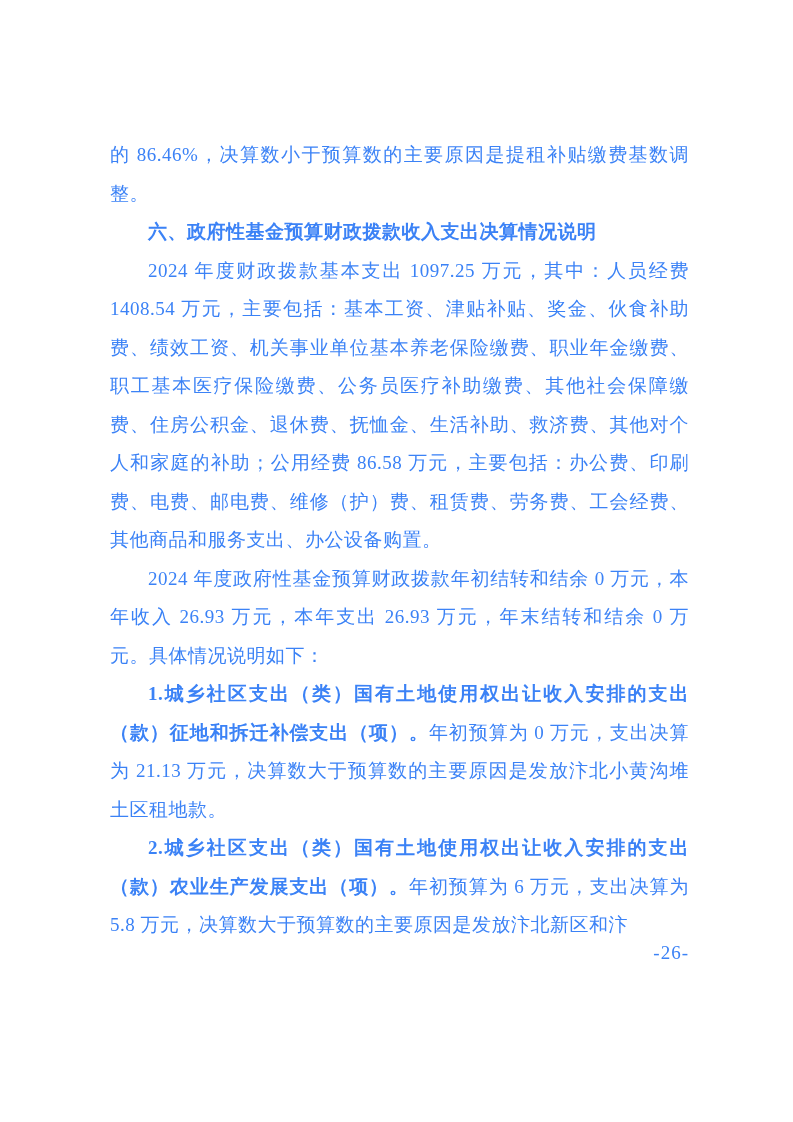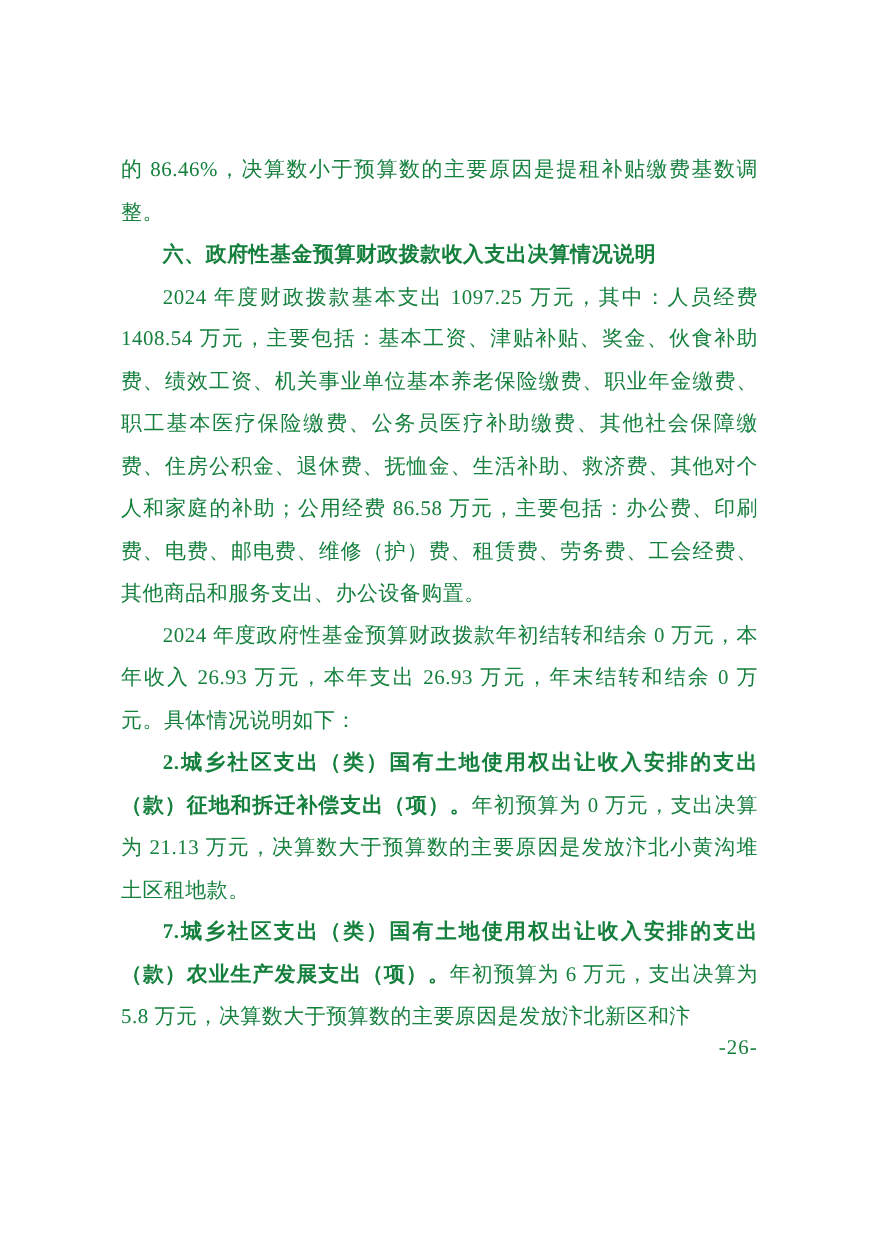--- a/index.html
+++ b/index.html
@@ -7,21 +7,21 @@
       padding: 0;
       background: #ffffff;
     }
     .page {
       position: relative;
       width: 793px;
       height: 1122px;
       background: #ffffff;
       overflow: hidden;
       font-family: "Liberation Serif", "DejaVu Serif", serif;
-      color: #15803d;
+      color: #3b82f6;
     }
     .content {
       position: absolute;
       left: 110px;
       right: 104px;
       top: 136px;
       font-size: 19px;
       line-height: 38.5px;
       text-align: justify;
       text-justify: inter-ideograph;
@@ -58,20 +58,20 @@
 
     <p class="no-indent">的 86.46%，决算数小于预算数的主要原因是提租补贴缴费基数调整。</p>
 
     <p class="heading">六、政府性基金预算财政拨款收入支出决算情况说明</p>
 
     <p>2024 年度财政拨款基本支出 1097.25 万元，其中：人员经费 1408.54 万元，主要包括：基本工资、津贴补贴、奖金、伙食补助费、绩效工资、机关事业单位基本养老保险缴费、职业年金缴费、职工基本医疗保险缴费、公务员医疗补助缴费、其他社会保障缴费、住房公积金、退休费、抚恤金、生活补助、救济费、其他对个人和家庭的补助；公用经费 86.58 万元，主要包括：办公费、印刷费、电费、邮电费、维修（护）费、租赁费、劳务费、工会经费、其他商品和服务支出、办公设备购置。</p>
 
 
     <p>2024 年度政府性基金预算财政拨款年初结转和结余 0 万元，本年收入 26.93 万元，本年支出 26.93 万元，年末结转和结余 0 万元。具体情况说明如下：</p>
 
-    <p><span class="bold-lead">2.城乡社区支出（类）国有土地使用权出让收入安排的支出（款）征地和拆迁补偿支出（项）。</span><span>年初预算为 0 万元，支出决算为 21.13 万元，决算数大于预算数的主要原因是发放汴北小黄沟堆土区租地款。</span></p>
+    <p><span class="bold-lead">1.城乡社区支出（类）国有土地使用权出让收入安排的支出（款）征地和拆迁补偿支出（项）。</span><span>年初预算为 0 万元，支出决算为 21.13 万元，决算数大于预算数的主要原因是发放汴北小黄沟堆土区租地款。</span></p>
 
-    <p><span class="bold-lead">7.城乡社区支出（类）国有土地使用权出让收入安排的支出（款）农业生产发展支出（项）。</span><span>年初预算为 6 万元，支出决算为 5.8 万元，决算数大于预算数的主要原因是发放汴北新区和汴</span></p>
+    <p><span class="bold-lead">2.城乡社区支出（类）国有土地使用权出让收入安排的支出（款）农业生产发展支出（项）。</span><span>年初预算为 6 万元，支出决算为 5.8 万元，决算数大于预算数的主要原因是发放汴北新区和汴</span></p>
 
   </div>
 
   <div class="page-number">-26-</div>
 </div>
 
 </body></html>

